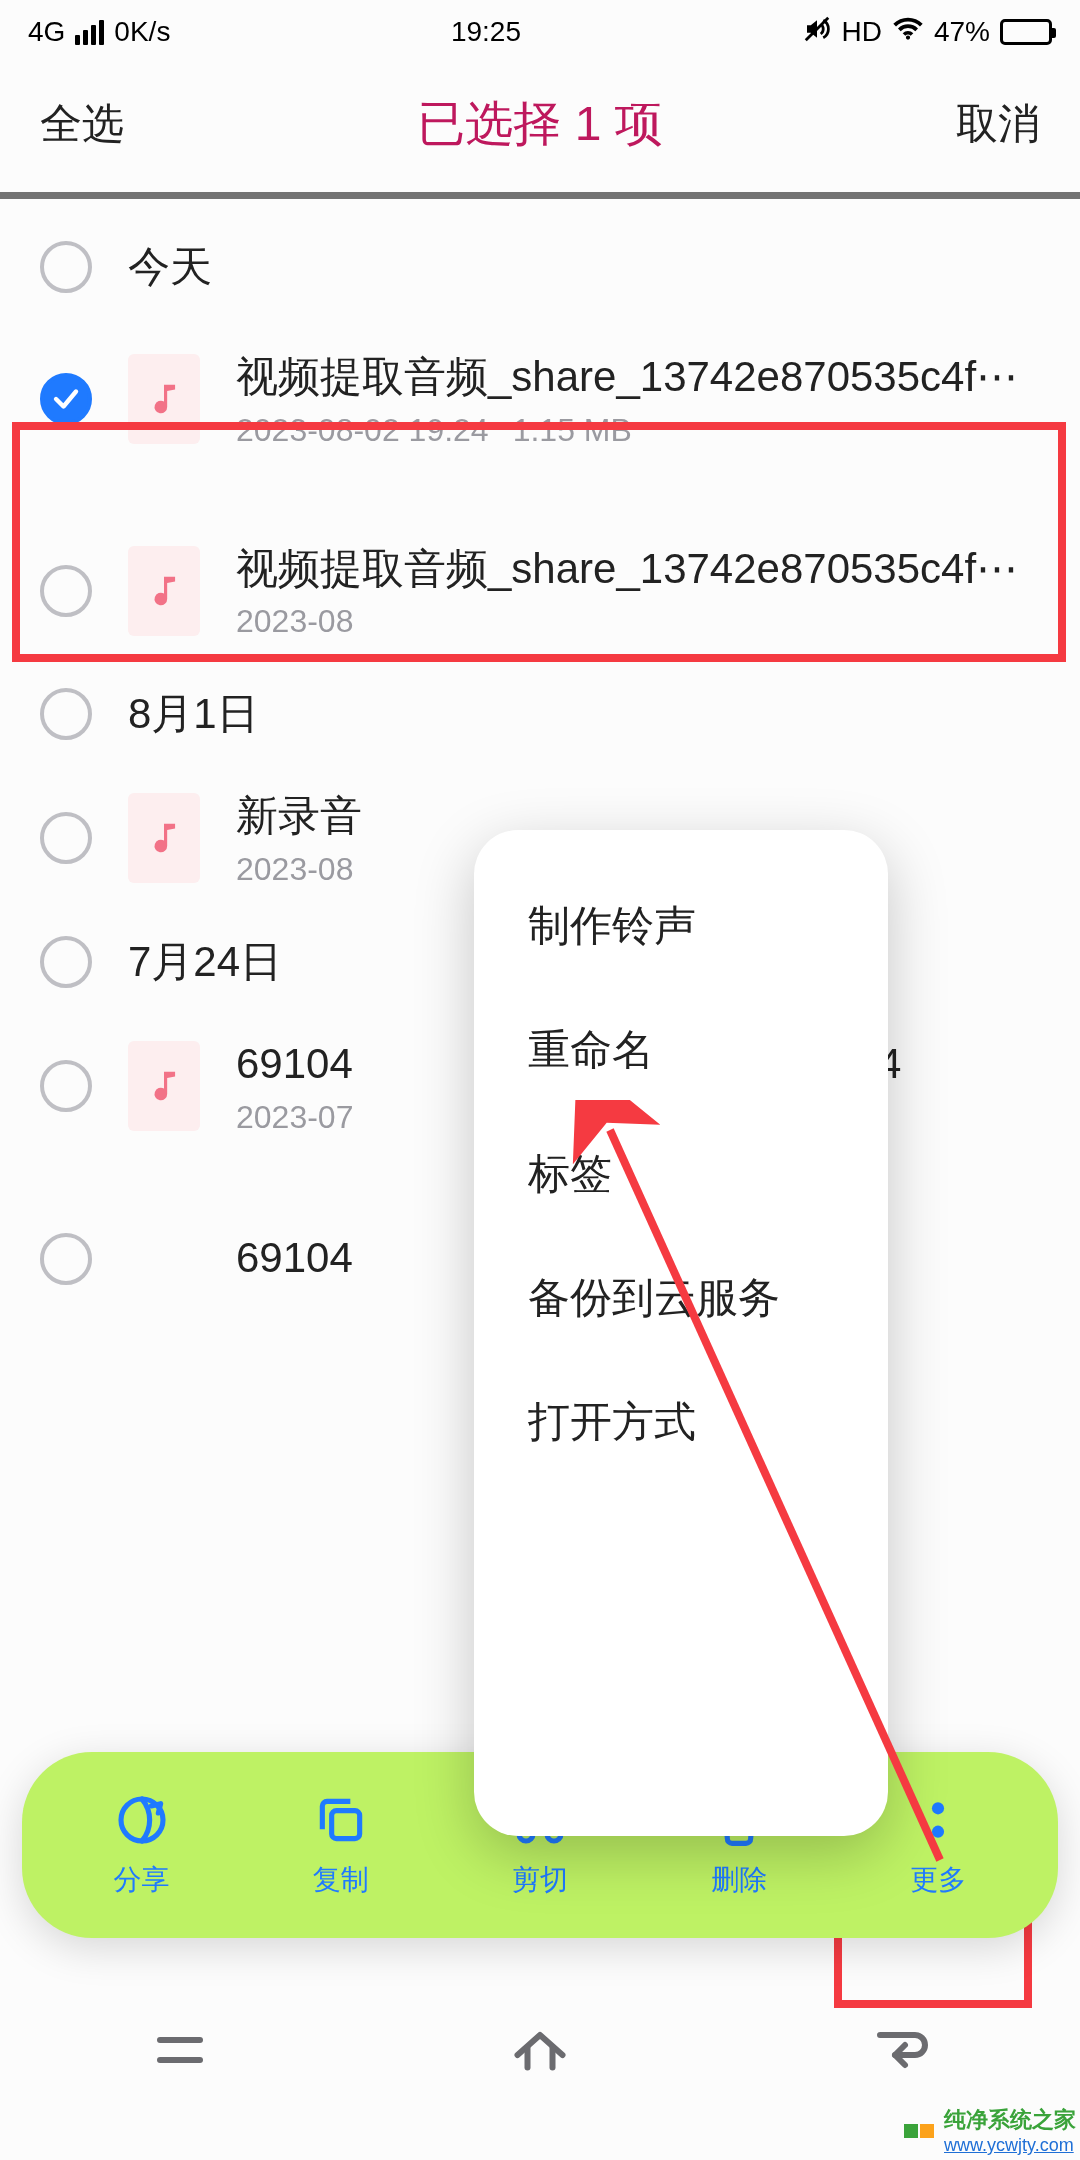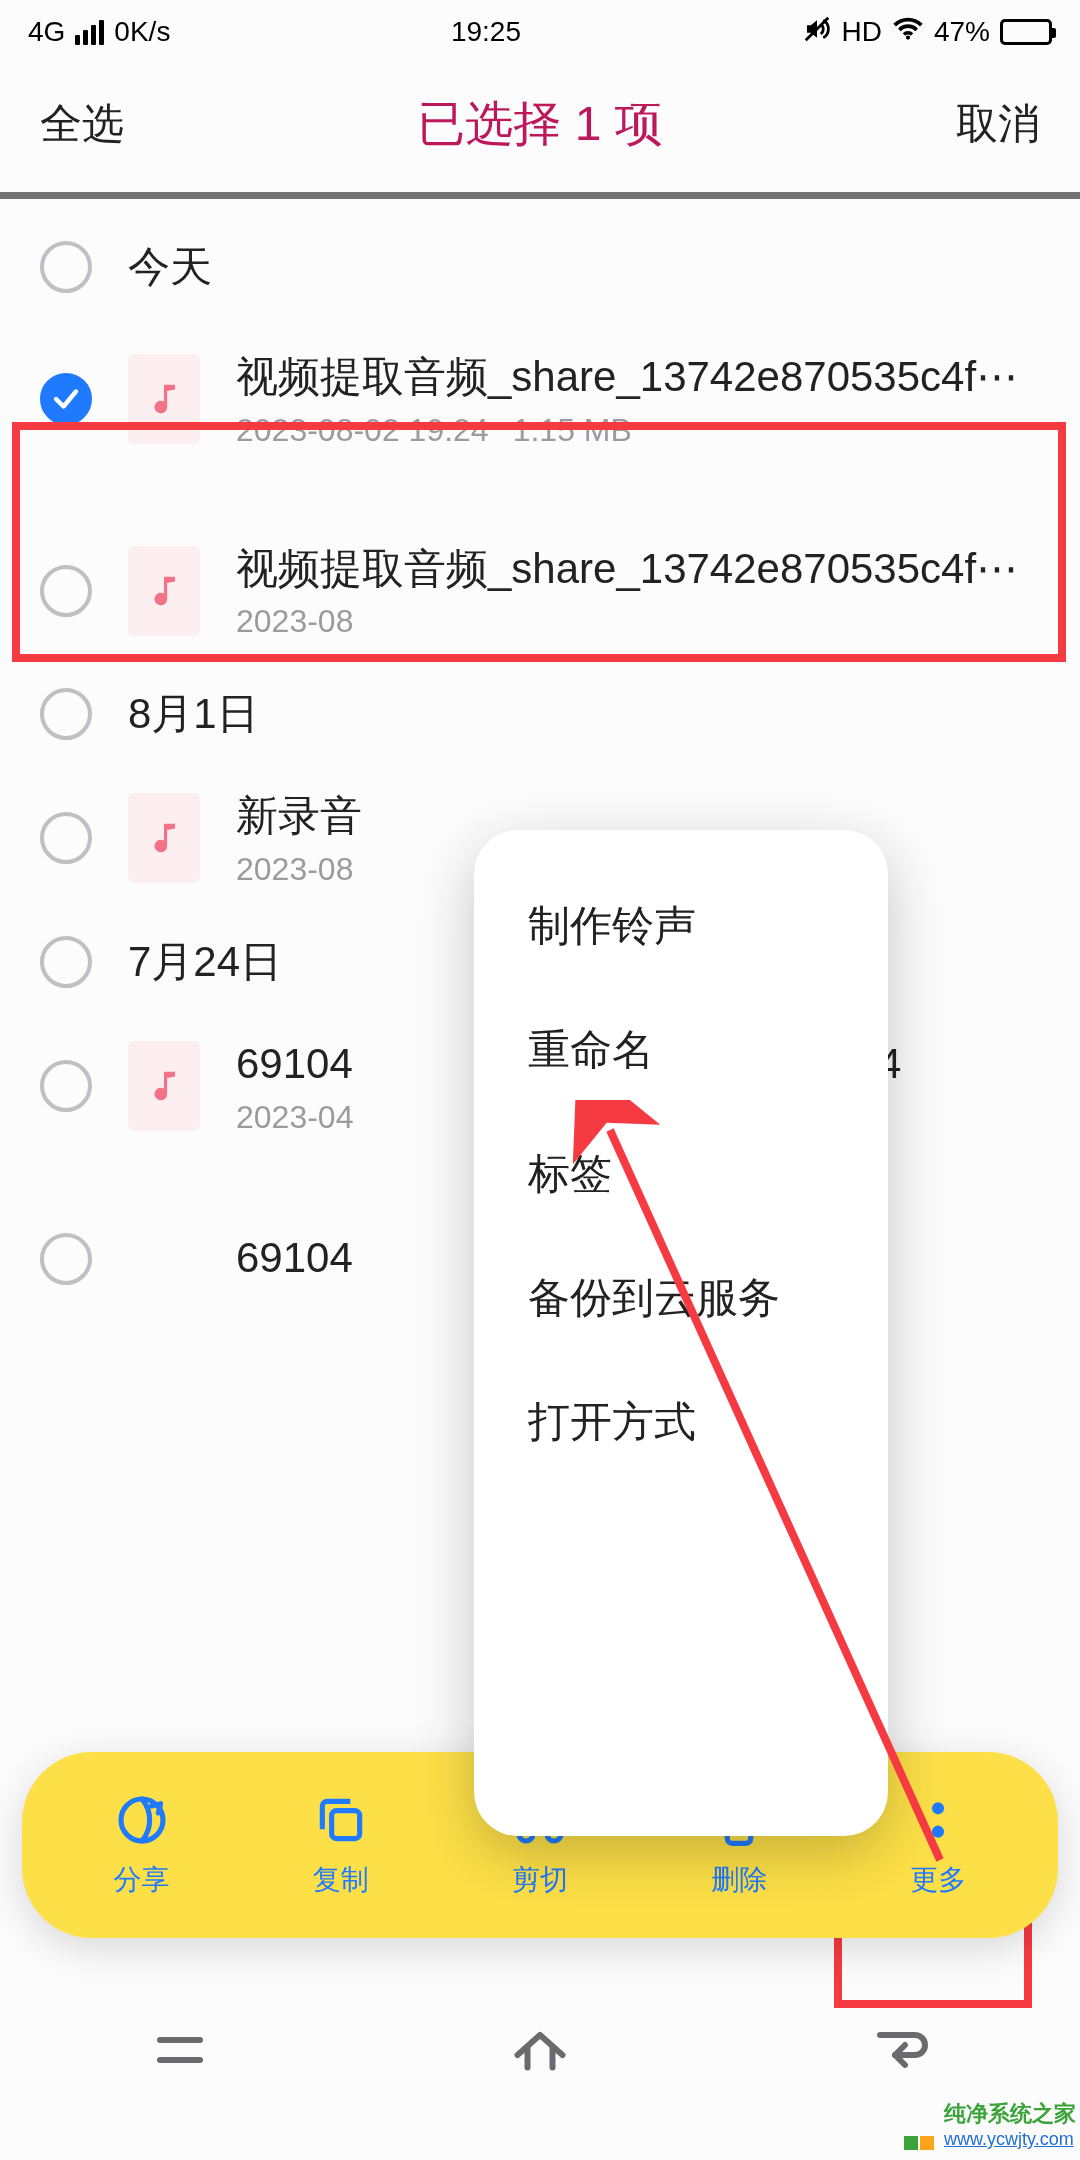--- a/index.html
+++ b/index.html
@@ -117,21 +117,21 @@
     .popup-item {
       padding: 34px 54px;
       font-size: 42px;
       color: #222;
     }
 
     .bottom-bar {
       position: absolute;
       left: 22px; right: 22px; bottom: 222px;
       height: 186px;
-      background: #fde047;
+      background: #bef264;
       border-radius: 70px;
       box-shadow: 0 10px 40px rgba(0,0,0,0.15);
       display: flex;
       align-items: center;
       justify-content: space-around;
       padding: 0 20px;
       z-index: 3;
     }
     .bar-item {
       display:flex; flex-direction:column; align-items:center;
@@ -148,23 +148,23 @@
       height: 140px;
       display: flex;
       align-items: center;
       justify-content: space-around;
       z-index: 1;
     }
     .nav-btn { width: 100px; display:flex; justify-content:center; }
     .nav-btn svg { width: 60px; height: 60px; }
 
     .watermark {
-      position: absolute; right: 4px; bottom: 10px;
+      position: absolute; right: 4px; bottom: 4px;
       font-size: 22px; color: #3aa33a;
-      display:flex; align-items:flex-end; gap:10px;
+      display:flex; align-items:center; gap:10px;
       z-index: 20;
     }
     .watermark .sq { display:inline-flex; gap:2px; }
     .watermark .sq span{width:14px;height:14px;}
 
     .arrow {
       position: absolute;
       z-index: 10;
       pointer-events: none;
     }
@@ -279,21 +279,21 @@
 <div class="file-item">
   <div class="checkbox"></div>
   <div class="file-icon">
     <svg viewBox="0 0 24 24" fill="#f27287">
         <path d="M12 3v10.6A4 4 0 1 0 14 17V7l5-1V3z"></path>
       </svg>
   </div>
   <div class="file-meta">
     <div class="file-name" style="white-space:pre">69104                               20230724</div>
     <div class="file-sub">
-      <span>2023-04</span>
+      <span>2023-07</span>
     </div>
   </div>
 </div>
 
 <div class="file-item" style="margin-top:26px">
   <div class="checkbox"></div>
   <div class="file-icon" style="visibility:hidden"></div>
   <div class="file-meta">
     <div class="file-name" style="white-space:pre">69104                               np3</div>
   </div>

